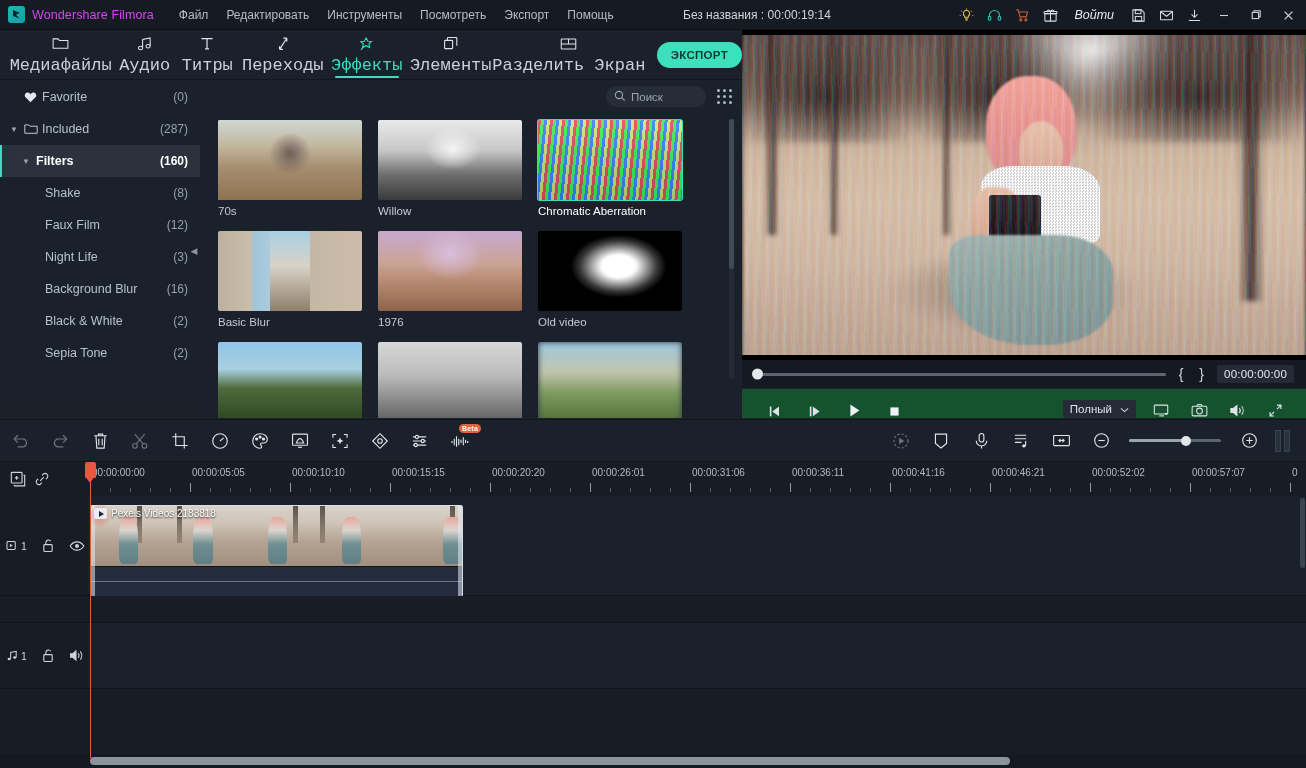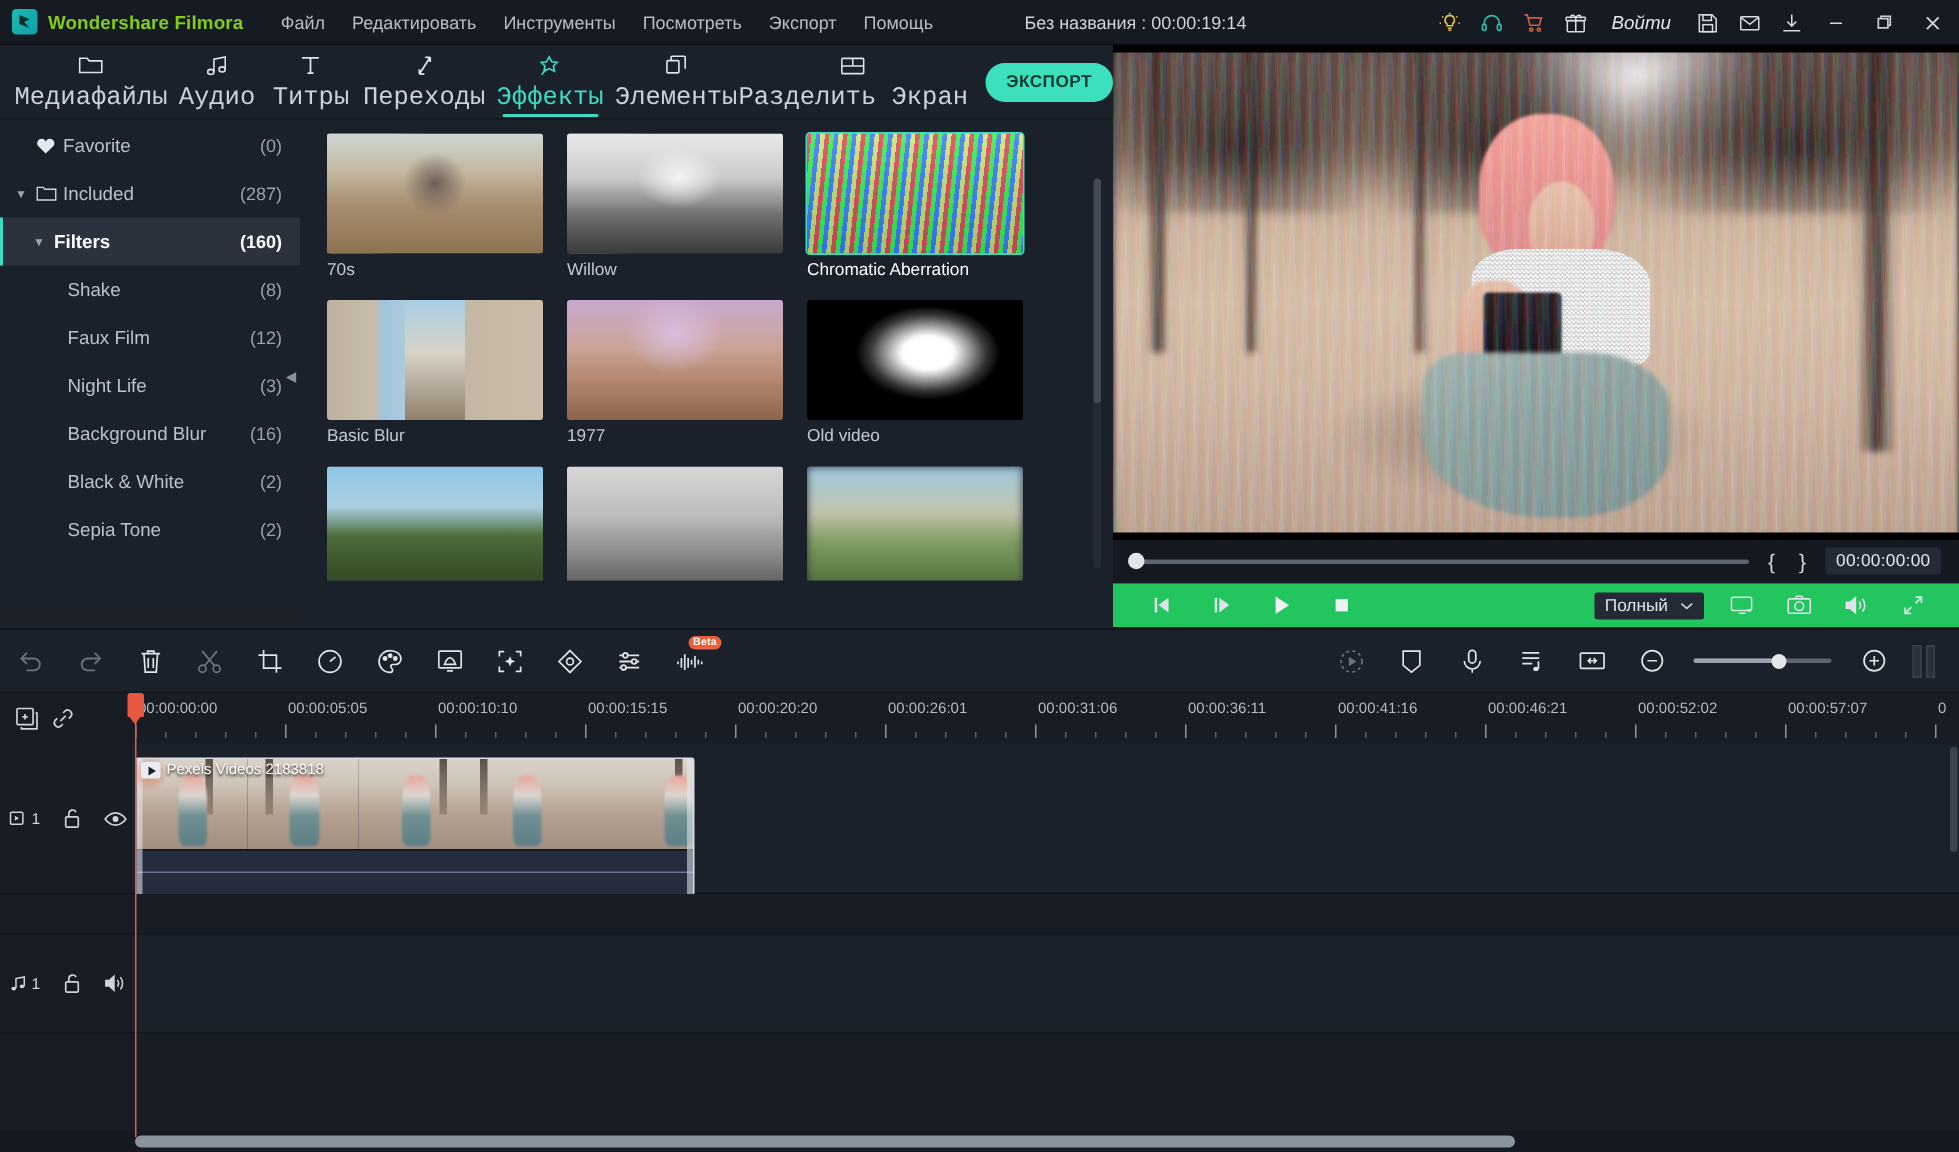--- a/index.html
+++ b/index.html
@@ -21,21 +21,21 @@
     display: flex; align-items: center;
     border-bottom: 1px solid #0d1117;
   }
   .brand { display: flex; align-items: center; padding-left: 8px; gap: 7px; }
   .brand-logo {
     width: 17px; height: 17px; border-radius: 3px;
     background: linear-gradient(135deg,#1fb9b0,#0f9ea8);
     display: flex; align-items: center; justify-content: center;
     color: #0c2c30; font-size: 11px; line-height: 1;
   }
-  .brand-name { font-size: 12.5px; color: #84cc16; letter-spacing: .1px; font-weight: bold; }
+  .brand-name { font-size: 12.5px; color: #d946ef; letter-spacing: .1px; }
   .menubar { display: flex; align-items: center; margin-left: 16px; gap: 0px; }
   .menu-item {
     font-size: 12px; color: #b7bec8; padding: 4px 9px; cursor: default;
     white-space: nowrap;
   }
   .proj-title {
     position: absolute; left: 683px; top: 8px;
     font-size: 12px; color: #cfd5dd; white-space: nowrap;
   }
   .tb-right {
@@ -319,22 +319,22 @@
     width: 11px; height: 11px; border-radius: 50%; background: #e2e6ea;
   }
   .brace { font-size: 14px; color: #d2d7dd; padding: 0 3px; cursor: default; }
   .tc-box {
     background: #242b36; border-radius: 2px; padding: 3px 7px;
     font-size: 11.5px; color: #e4e8ed;
     font-family: "Liberation Sans", sans-serif; letter-spacing: .2px;
   }
   .pv-ctrlrow {
     position: absolute; top: 386px; left: 0; width: 564px; height: 32px;
-    display: flex; align-items: center; padding: 0 12px;
-    border-top: 1px solid #1d232d; background: #22c55e;
+    display: flex; align-items: flex-end; padding: 0 12px;
+    border-top: 1px solid #1d232d; background: #14532d;
     margin-top: 0;
   }
   .pv-ctrlrow { top: 358px; height: 30px; }
   .pctrl { width: 40px; display: flex; align-items: center; justify-content: center; cursor: default; }
   .qual-sel {
     margin-left: auto; display: flex; align-items: center; gap: 8px;
     background: #242b36; border-radius: 2px; padding: 3px 7px; cursor: default;
   }
   .qual-sel span { font-size: 11.5px; color: #dfe4ea; }
   .pv-right { display: flex; align-items: center; gap: 0; margin-left: 6px; }
@@ -699,20 +699,42 @@
       <span class="ccount">(2)</span>
     </div>
     <div class="cat indent2">
       <span class="cname">Sepia Tone</span>
       <span class="ccount">(2)</span>
     </div>
   </div>
   <div class="collapse-handle">◀</div>
 
   <div class="fxpanel">
+    <div class="fxhead">
+      <div class="searchbox">
+        <span>
+          <svg width="12" height="12" viewBox="0 0 13 13" fill="none" stroke="#9aa3ae" stroke-width="1.2">
+            <circle cx="5.4" cy="5.4" r="3.9"></circle>
+              <path d="M8.4 8.4 11.6 11.6"></path>
+          </svg>
+        </span>
+        <span class="ph">Поиск</span>
+      </div>
+      <div class="gridtoggle">
+        <i></i>
+          <i></i>
+          <i></i>
+          <i></i>
+          <i></i>
+          <i></i>
+          <i></i>
+          <i></i>
+          <i></i>
+      </div>
+    </div>
 
     <div class="fxgrid-wrap">
       <div class="fxgrid">
 
         <div class="fxcard">
           <div class="fxthumb">
               <div class="art v70s"></div>
             </div>
           <div class="fxname">70s</div>
         </div>
@@ -735,21 +757,21 @@
           <div class="fxthumb">
               <div class="art vblur"></div>
             </div>
           <div class="fxname">Basic Blur</div>
         </div>
 
         <div class="fxcard">
           <div class="fxthumb">
               <div class="art v1977"></div>
             </div>
-          <div class="fxname">1977</div>
+          <div class="fxname">1976</div>
         </div>
 
         <div class="fxcard">
           <div class="fxthumb">
               <div class="art voldvid"></div>
             </div>
           <div class="fxname">Old video</div>
         </div>
 
         <div class="fxcard">

